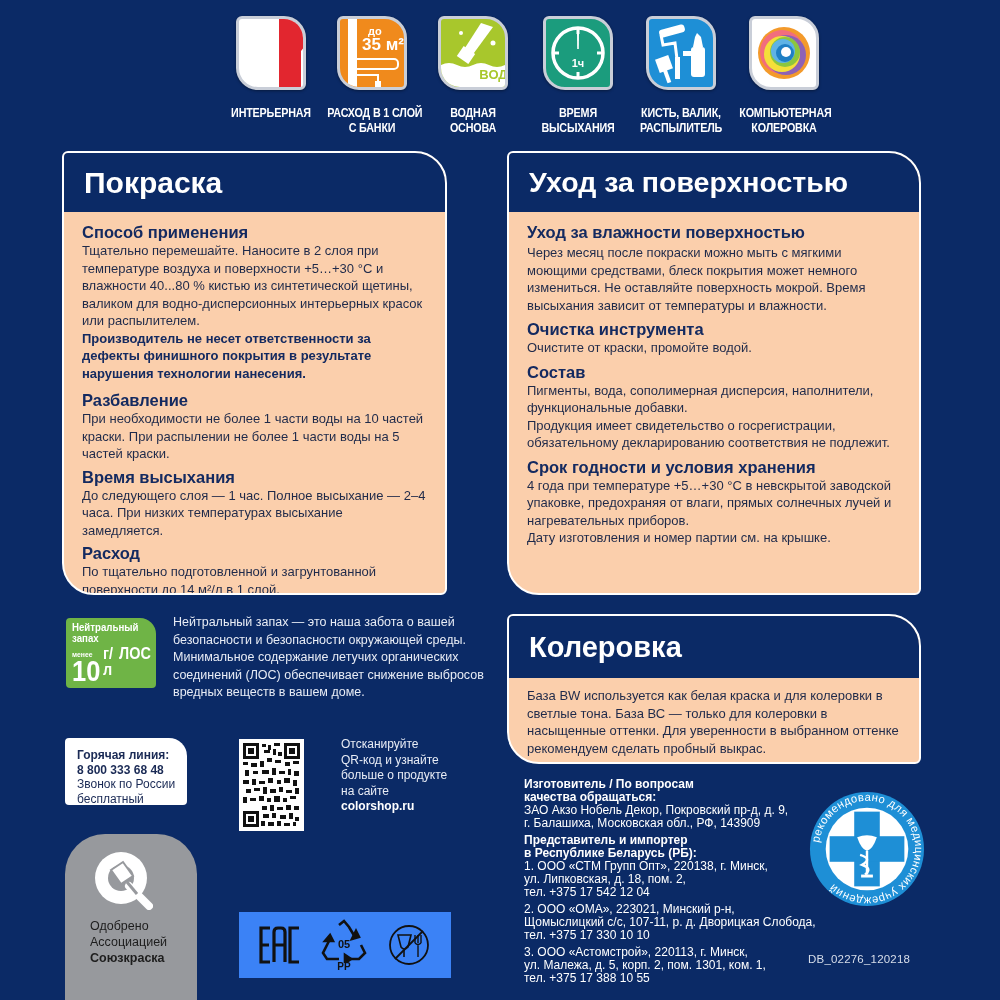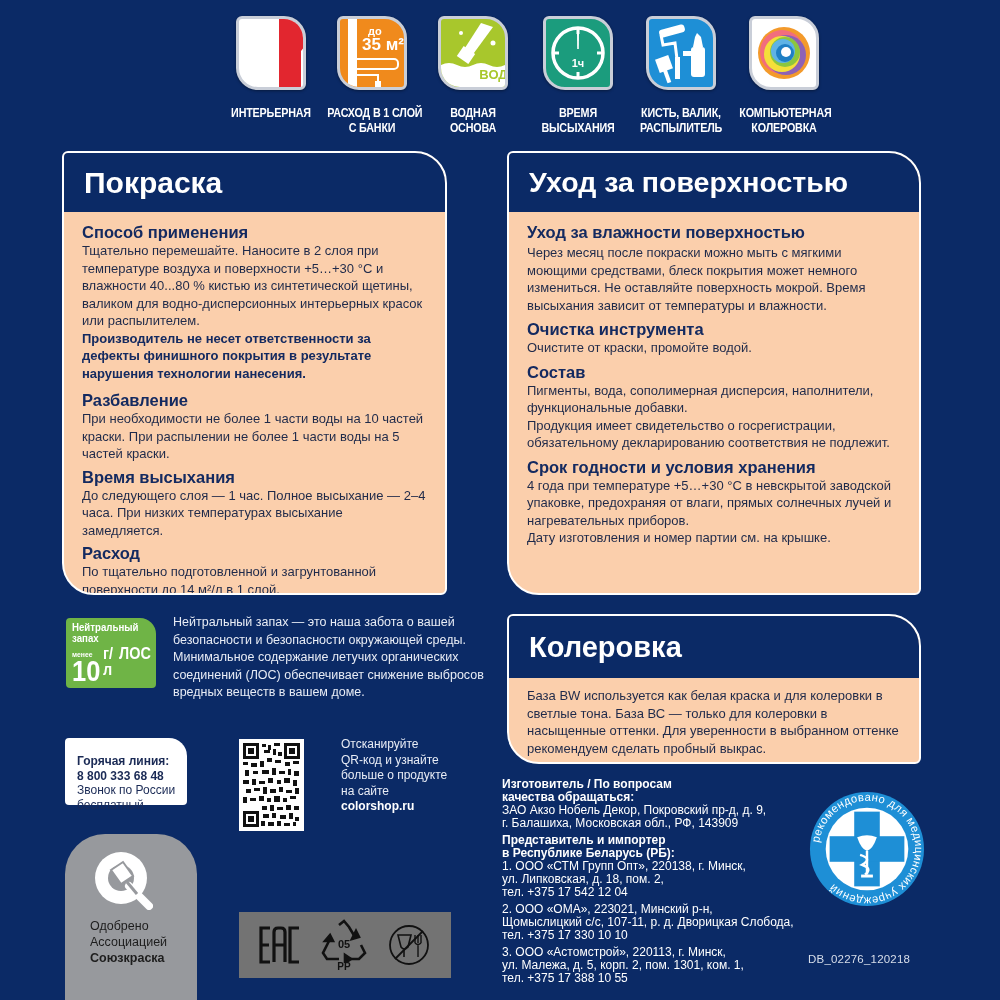--- a/index.html
+++ b/index.html
@@ -73,21 +73,21 @@
   .voc-unit { font-weight: bold; font-size: 17px; line-height: 16px; transform: scaleX(0.85); transform-origin: left; }
   .voc-text {
     position: absolute; left: 173px; top: 614px; width: 320px;
     font-size: 12.5px; line-height: 17.6px; color: #e8ecf5;
   }
 
   
   .hotline {
     position: absolute; left: 65px; top: 738px; width: 122px; height: 67px;
     background: #fff; border-radius: 4px 18px 4px 4px;
-    padding: 16px 0 0 12px; color: #1a2a55;
+    padding: 10px 0 0 12px; color: #1a2a55;
     font-size: 12px; line-height: 14.5px;
   }
   .hotline b { font-weight: bold; display: block; }
 
   
   .qr { position: absolute; left: 239px; top: 739px; width: 65px; height: 92px; background: #fff; padding: 4px; }
   .qr-text {
     position: absolute; left: 341px; top: 737px; width: 140px;
     font-size: 12px; line-height: 15.5px; color: #e8ecf5;
   }
@@ -99,27 +99,27 @@
     background: #97999d; border-radius: 40px 40px 0 0;
     color: #1d1d1d; padding: 0 0 0 23px;
   }
   .soyuz-logo { position: absolute; left: 28px; top: 16px; width: 60px; height: 60px; }
   .soyuz-text { position: absolute; left: 25px; top: 84px; font-size: 12.5px; line-height: 16px; color: #1d1d1d; }
   .soyuz-text b { font-weight: bold; }
 
   
   .cert {
     position: absolute; left: 239px; top: 912px; width: 212px; height: 66px;
-    background: #737373; display: flex; align-items: center; justify-content: space-around;
+    background: #3b82f6; display: flex; align-items: center; justify-content: space-around;
     padding: 0 10px;
   }
 
   
   .mfr {
-    position: absolute; left: 502px; top: 778px; width: 320px;
+    position: absolute; left: 524px; top: 778px; width: 320px;
     font-size: 12px; line-height: 13px; color: #fff;
   }
   .mfr .bh { font-weight: bold; }
   .mfr .gap { height: 4px; }
 
   .med { position: absolute; left: 808px; top: 790px; width: 118px; height: 118px; }
   .doc-code { position: absolute; left: 808px; top: 953px; font-size: 11.5px; color: #d8deea; letter-spacing: 0.2px; }
 </style>
 </head>
 <body>

